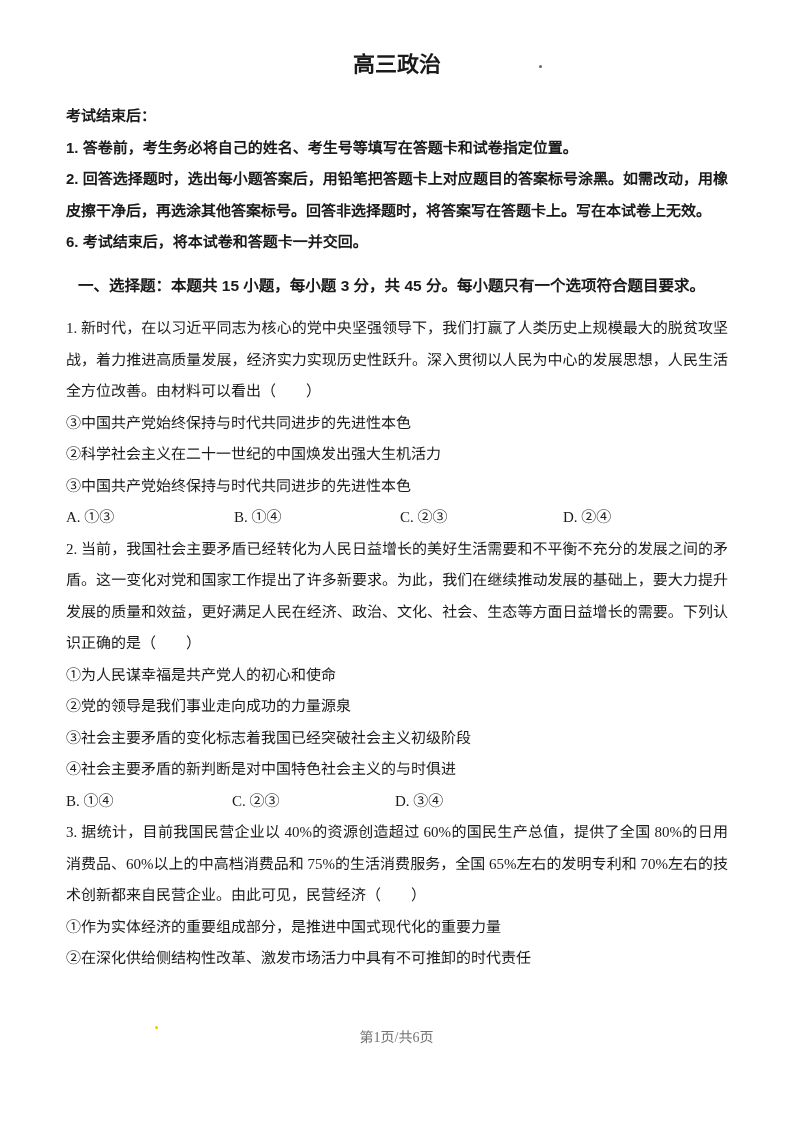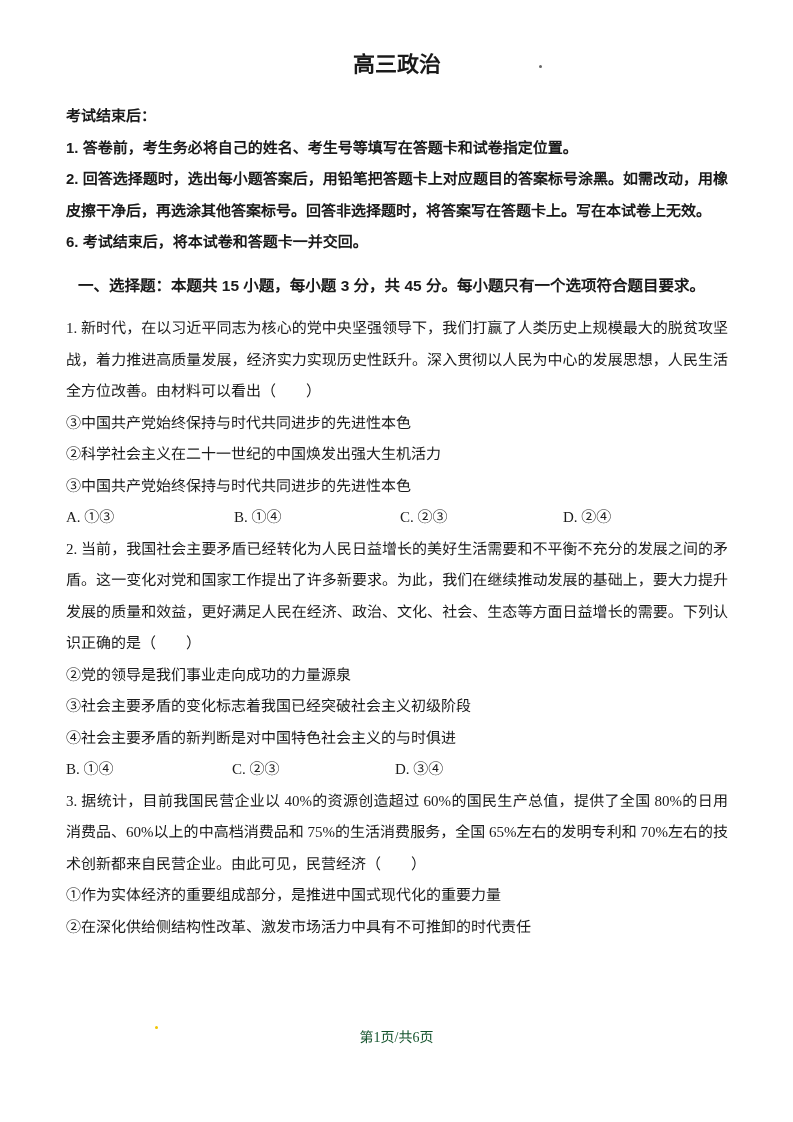--- a/index.html
+++ b/index.html
@@ -69,21 +69,21 @@
   .choice-c { width: 163px; }
   .choice-d { flex: 1; }
   .page-footer {
     position: absolute;
     left: 0;
     right: 0;
     top: 1026px;
     text-align: center;
     font-size: 14px;
     line-height: 24px;
-    color: #14532d;
+    color: #737373;
   }
   .artifact-dot {
     position: absolute;
     width: 3px;
     height: 3px;
     border-radius: 50%;
   }
   .artifact-dot.dark {
     left: 539px;
     top: 65px;
@@ -124,20 +124,21 @@
       <div class="choices-row">
         <span class="choice-a">A. ①③</span>
         <span class="choice-b">B. ①④</span>
         <span class="choice-c">C. ②③</span>
         <span class="choice-d">D. ②④</span>
       </div>
     </div>
 
     <div class="question">
       <p class="stem">2. 当前，我国社会主要矛盾已经转化为人民日益增长的美好生活需要和不平衡不充分的发展之间的矛盾。这一变化对党和国家工作提出了许多新要求。为此，我们在继续推动发展的基础上，要大力提升发展的质量和效益，更好满足人民在经济、政治、文化、社会、生态等方面日益增长的需要。下列认识正确的是（　　）</p>
+      <p class="option-line">①为人民谋幸福是共产党人的初心和使命</p>
       <p class="option-line">②党的领导是我们事业走向成功的力量源泉</p>
       <p class="option-line">③社会主要矛盾的变化标志着我国已经突破社会主义初级阶段</p>
       <p class="option-line">④社会主要矛盾的新判断是对中国特色社会主义的与时俱进</p>
       <div class="choices-row">
         <span class="choice-b">B. ①④</span>
         <span class="choice-c">C. ②③</span>
         <span class="choice-d">D. ③④</span>
       </div>
     </div>
 

